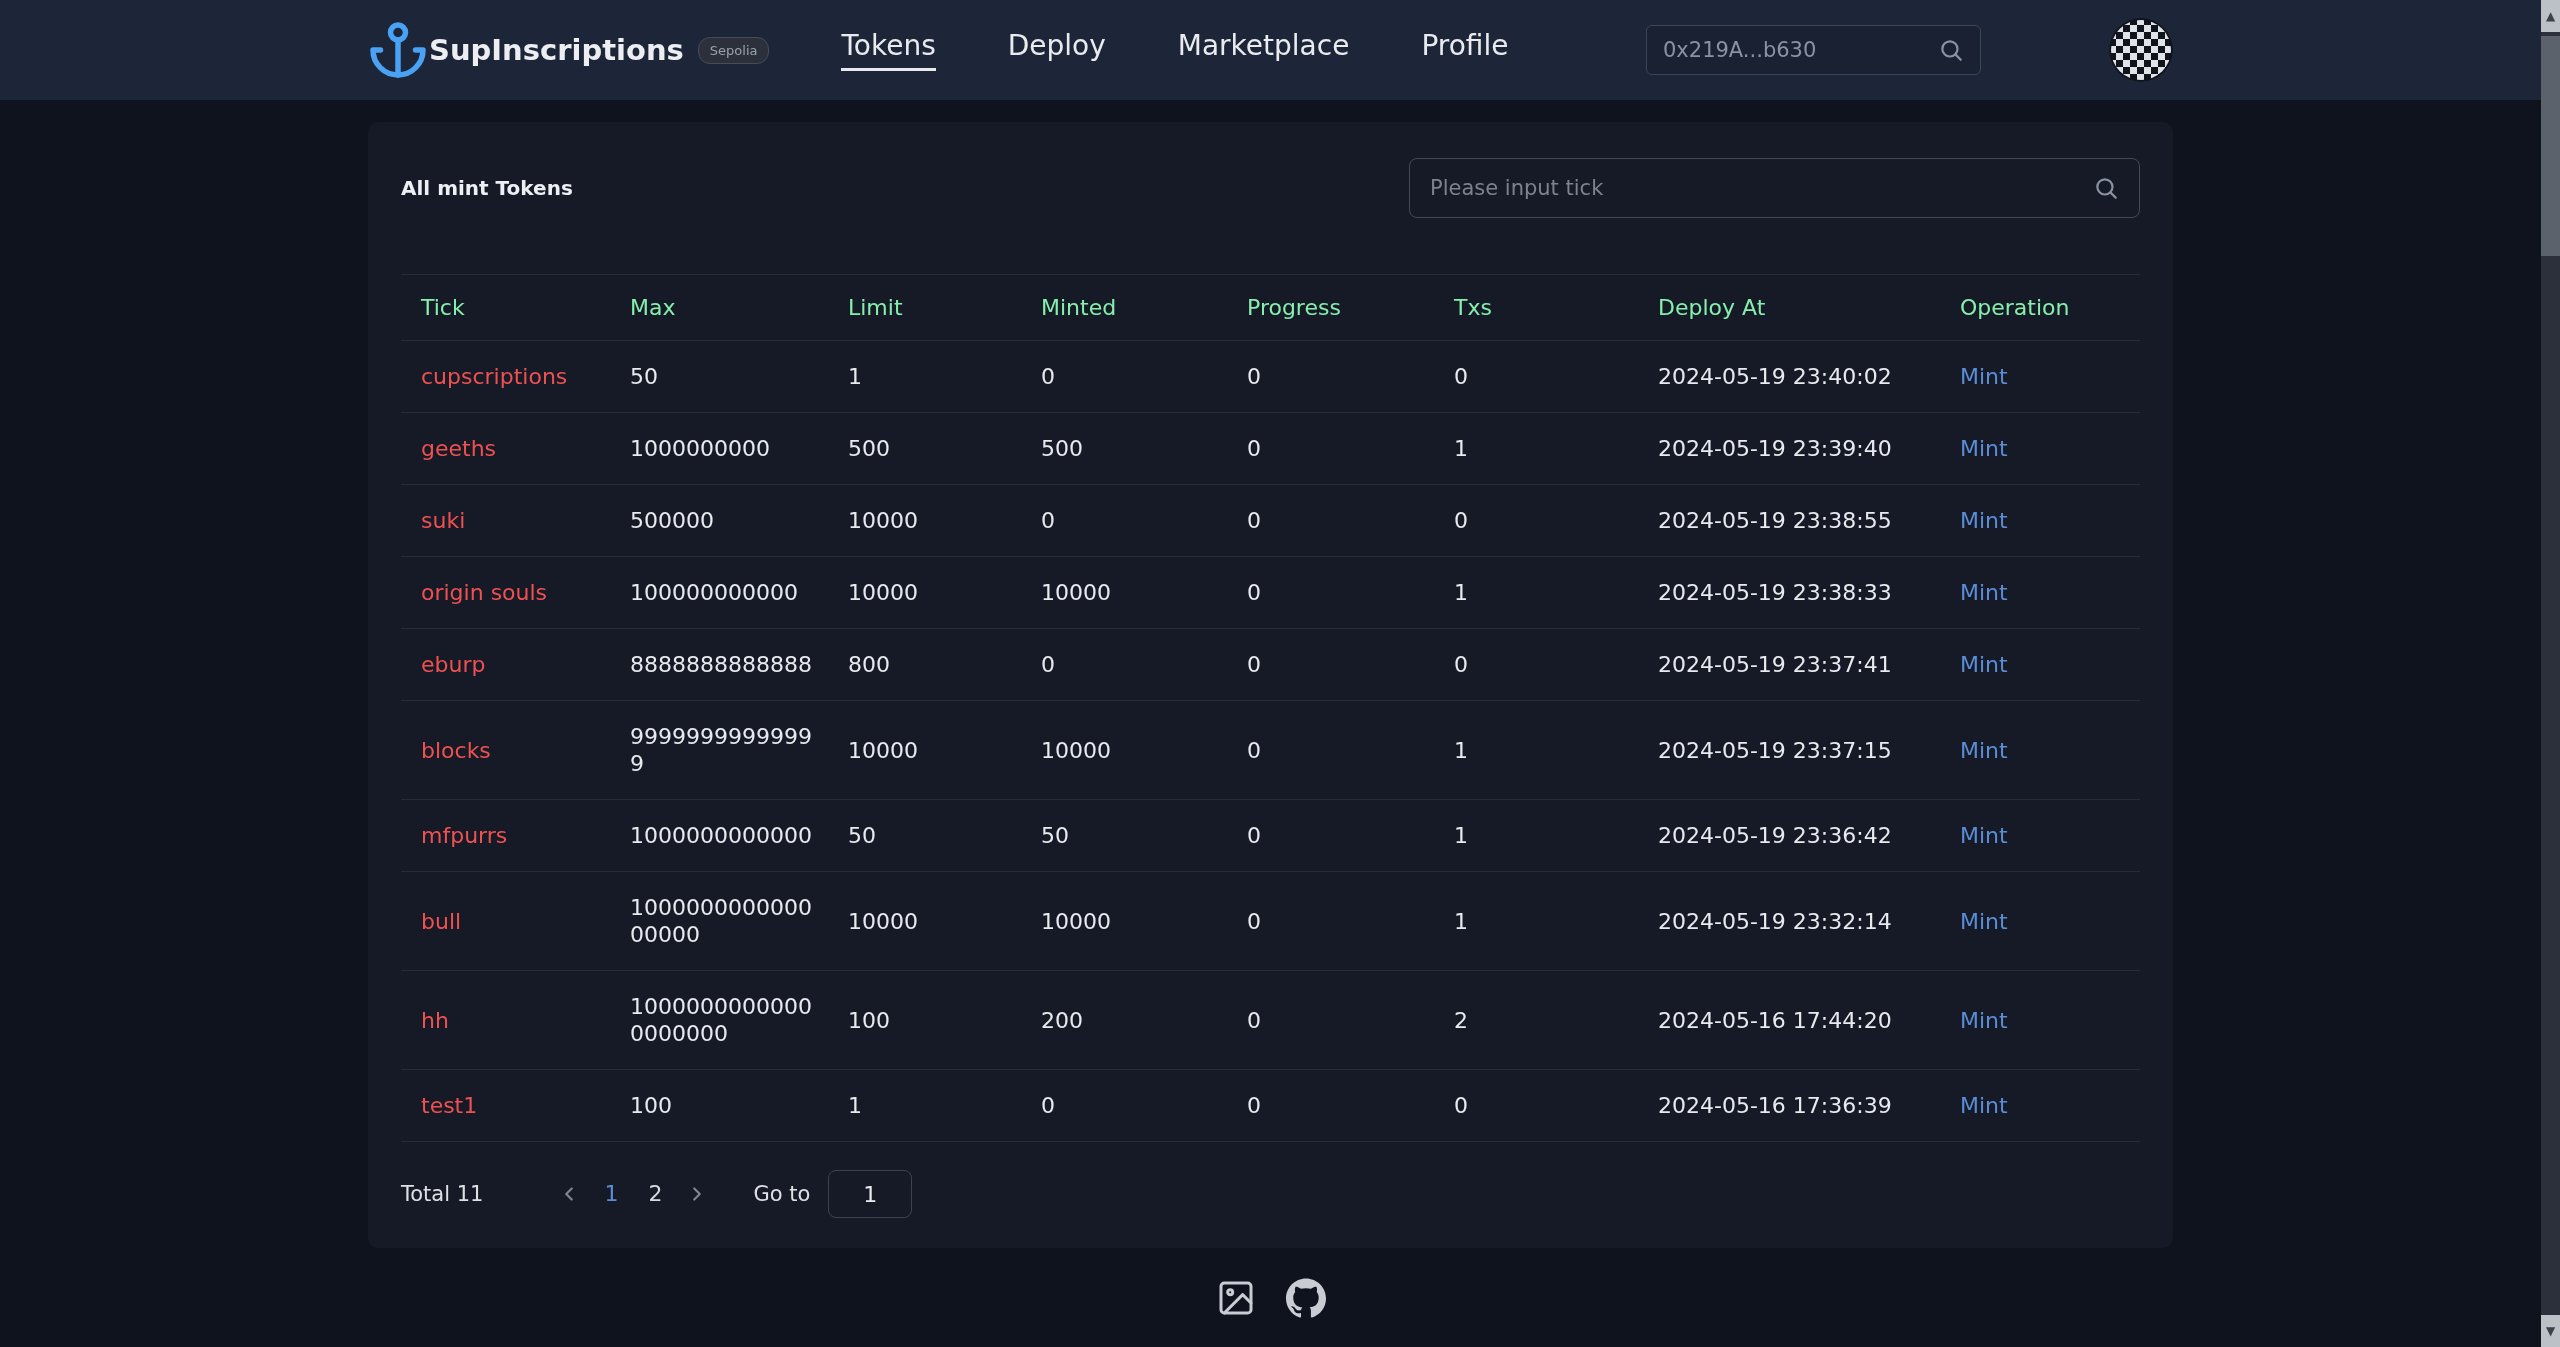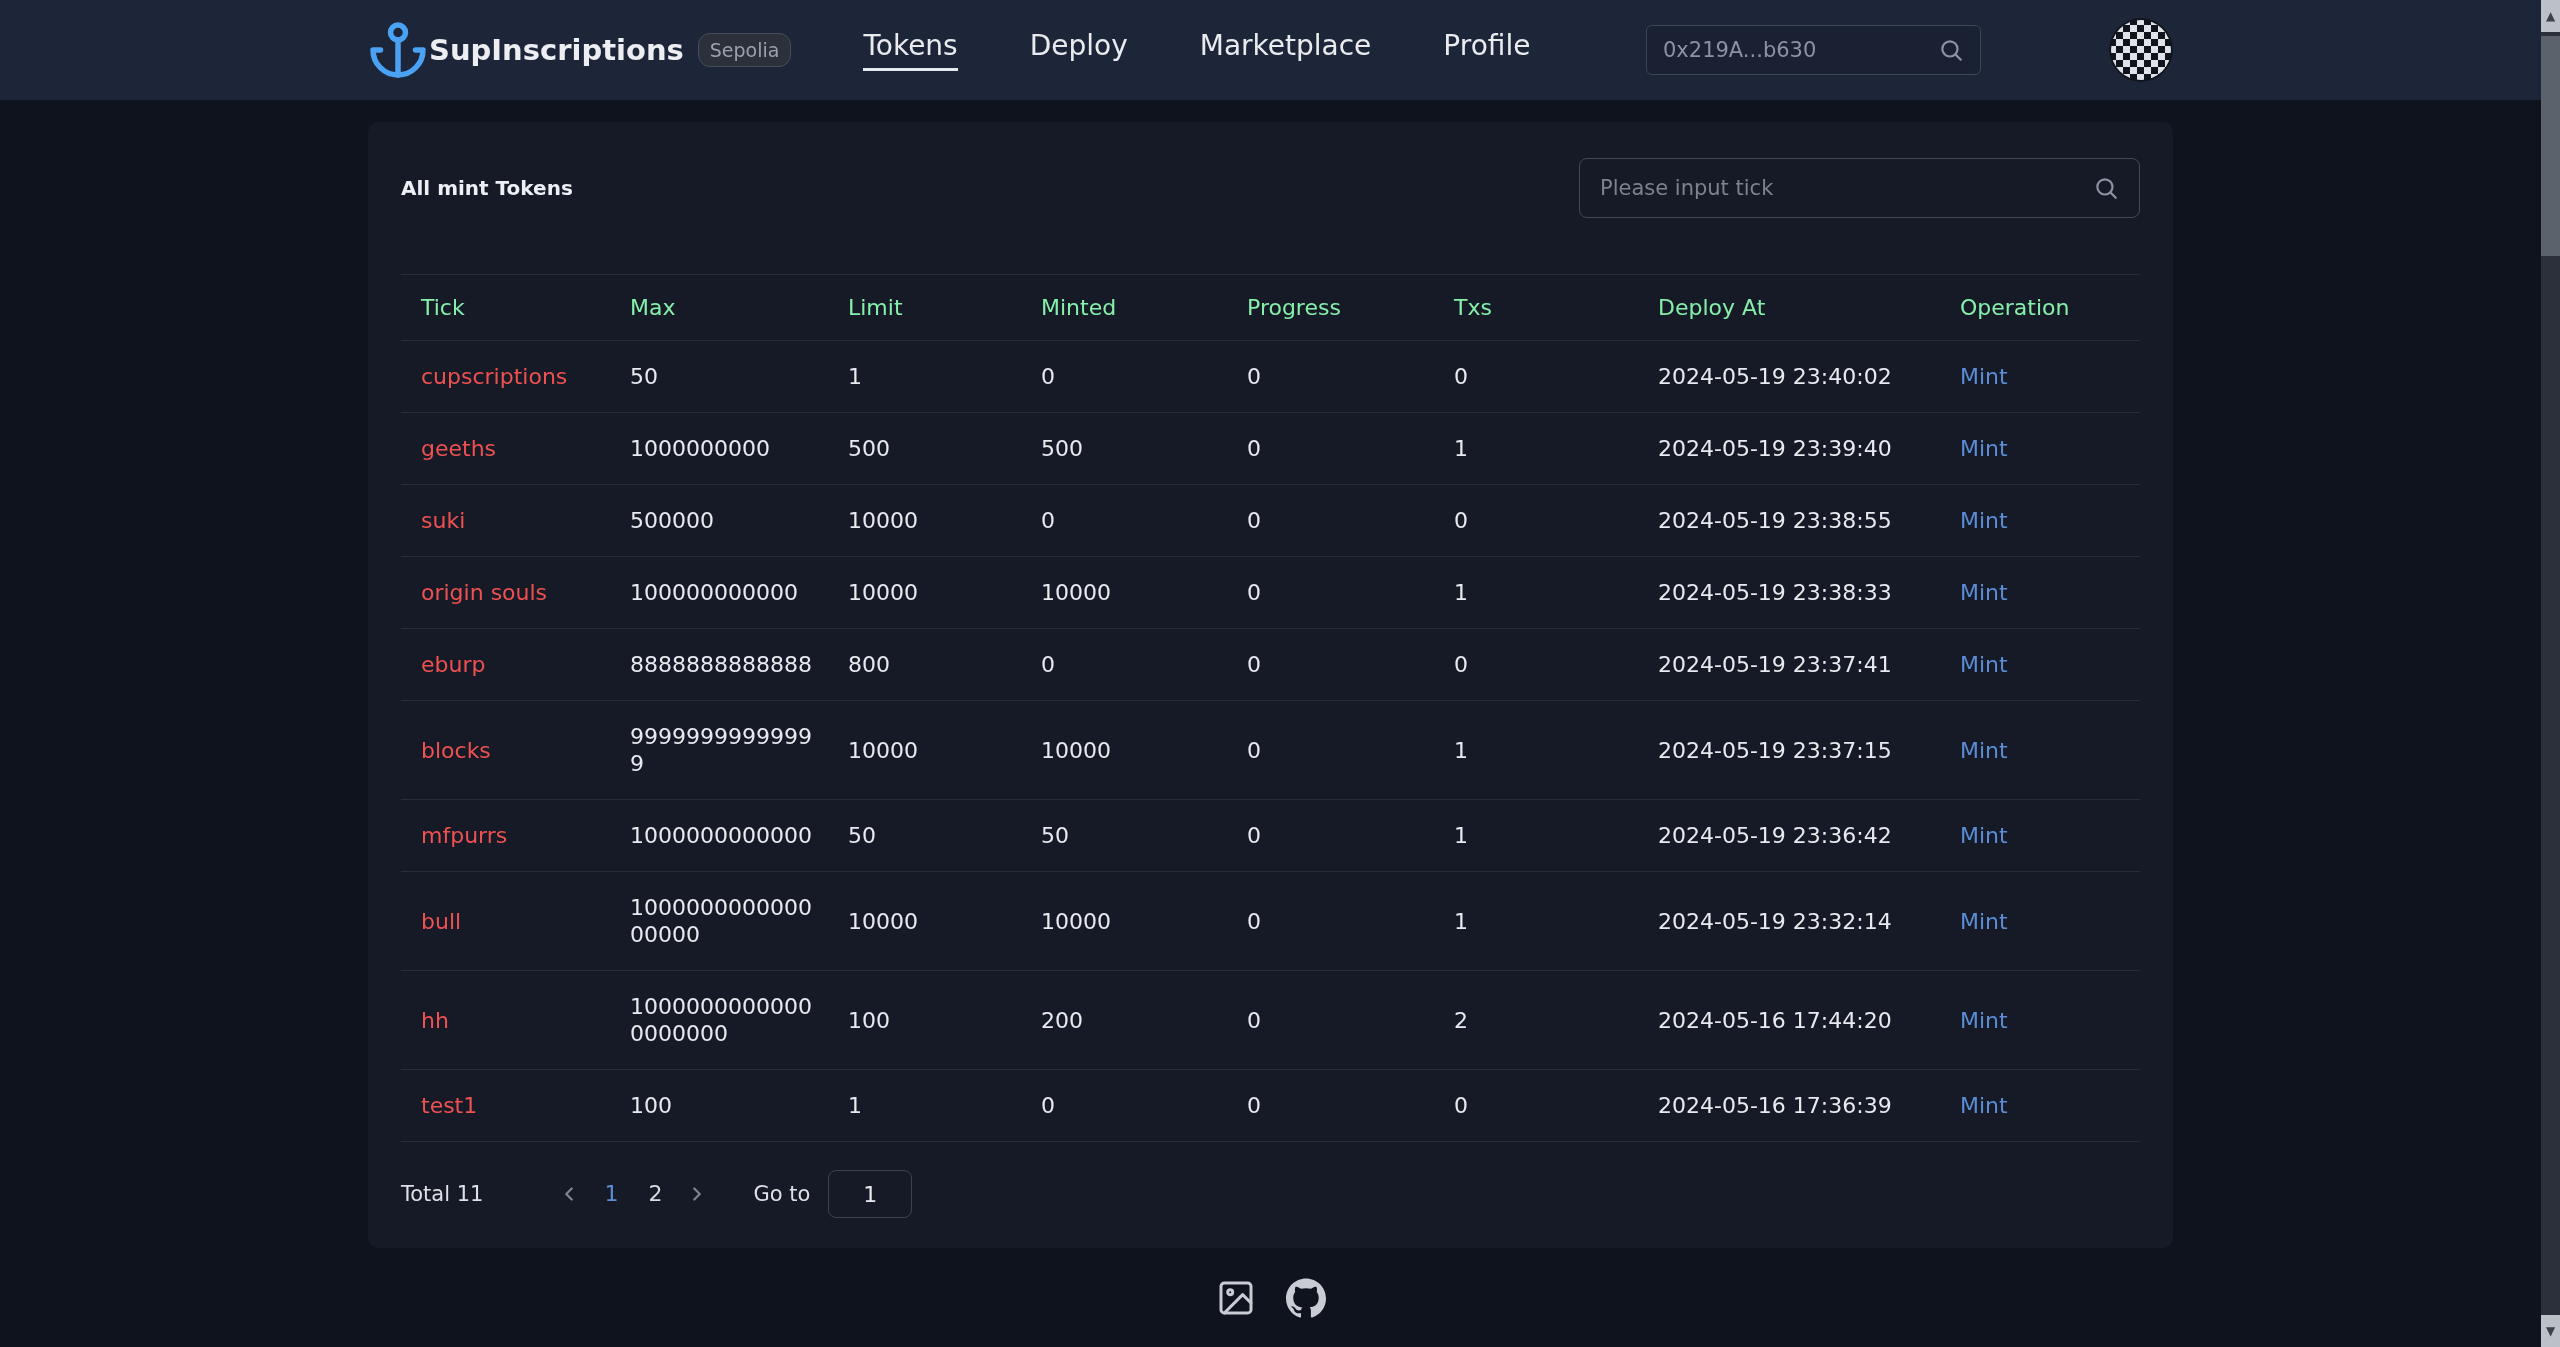--- a/index.html
+++ b/index.html
@@ -11,21 +11,21 @@
   }
   .page { width: 2541px; height: 1347px; display: flex; flex-direction: column; }
 
   
   .navbar { height: 100px; background: #1d2638; flex: 0 0 auto; }
   .nav-inner { width: 1805px; height: 100%; margin: 0 auto; display: flex; align-items: center; }
   .logo { width: 60px; height: 60px; color: #4aa2f5; flex: 0 0 auto; }
   .logo svg { width: 100%; height: 100%; }
   .brand { font-size: 29px; font-weight: bold; color: #eceef2; margin-left: 1px; white-space: nowrap; }
   .net-badge {
-    margin-left: 14px; font-size: 19px; color: #9aa1ac;
+    margin-left: 14px; font-size: 13px; color: #9aa1ac;
     background: #2b303b; border: 1px solid #474d58; border-radius: 12px;
     padding: 5px 11px; white-space: nowrap;
   }
   .nav-links { display: flex; gap: 72px; margin-left: 72px; align-items: center; }
   .nav-link { color: #e9ebef; font-size: 28px; text-decoration: none; cursor: pointer; padding-bottom: 6px; border-bottom: 3px solid transparent; white-space: nowrap; }
   .nav-link.active { border-bottom-color: #e6e9ed; }
   .wallet-box {
     margin-left: auto; width: 335px; height: 50px;
     background: #1a2132; border: 1px solid #3e4554; border-radius: 6px;
     display: flex; align-items: center; padding: 17px 16px;
@@ -37,21 +37,21 @@
   .icon-search { width: 26px; height: 26px; color: #8b93a2; flex: 0 0 auto; }
   .icon-search svg { width: 100%; height: 100%; }
   .avatar { width: 64px; height: 64px; margin-left: 128px; border-radius: 50%; overflow: hidden; cursor: pointer; flex: 0 0 auto; }
 
   
   .main { flex: 0 0 auto; padding-top: 22px; }
   .card { width: 1805px; margin: 0 auto; background: #161a26; border-radius: 10px; padding-bottom: 30px; }
   .card-header { display: flex; justify-content: space-between; align-items: center; padding: 36px 33px 0 33px; }
   .card-title { font-size: 20px; font-weight: bold; color: #eceff3; }
   .tick-search {
-    width: 561px; height: 60px; border: 1px solid #434956; border-radius: 8px;
+    width: 731px; height: 60px; border: 1px solid #434956; border-radius: 8px;
     display: flex; align-items: center; padding: 0 20px; background: transparent;
   }
   .tick-search input {
     flex: 1; min-width: 0; background: transparent; border: none; outline: none;
     color: #d6d9de; font-size: 21px; font-family: inherit;
   }
   .tick-search input::placeholder { color: #7c828e; }
 
   .table-wrap { padding: 0 33px; margin-top: 56px; }
   table { width: 100%; border-collapse: collapse; table-layout: fixed; }

